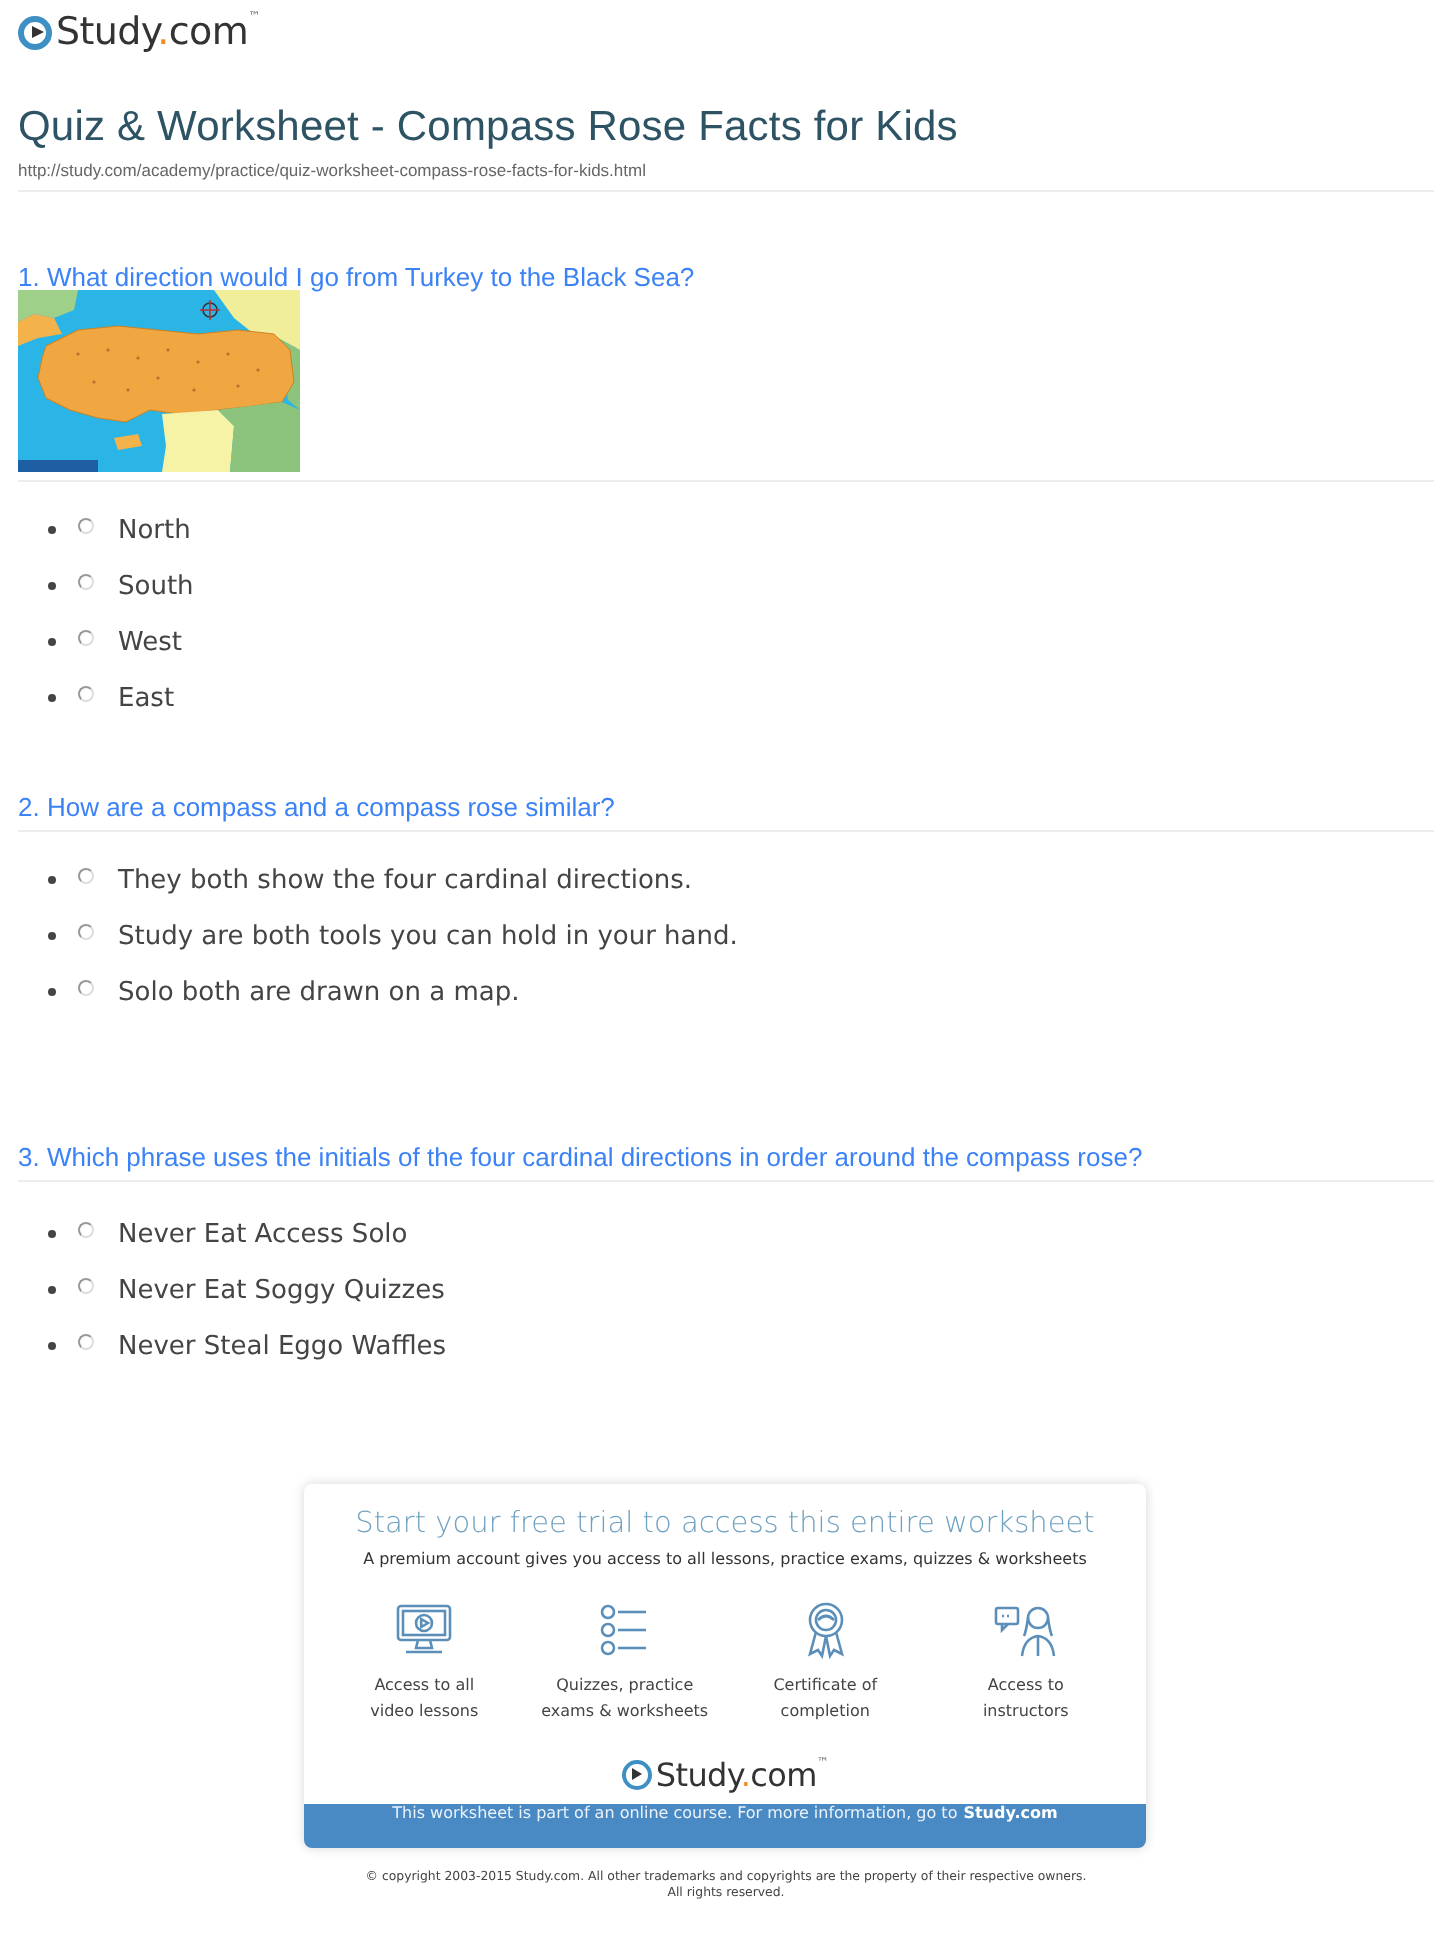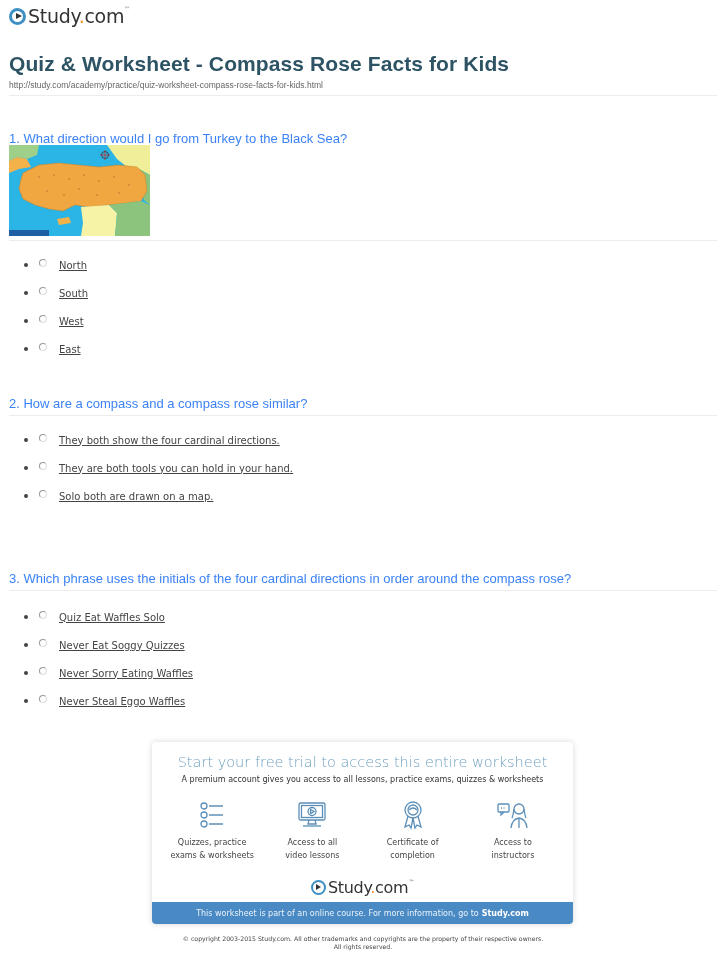--- a/index.html
+++ b/index.html
@@ -7,47 +7,47 @@
   body { font-family: "Liberation Sans", sans-serif; color: #333; position: relative; }
 
   
   .logo { position: absolute; left: 9px; top: 5px; display: flex; align-items: center; height: 22px; }
   .logo-mark { width: 17px; height: 17px; border-radius: 50%; border: 3px solid #3d8fc4; position: relative; margin-right: 2px; }
   .logo-mark::after { content: ""; position: absolute; left: 4px; top: 2.5px; border-left: 6px solid #333; border-top: 3.5px solid transparent; border-bottom: 3.5px solid transparent; }
   .logo-text { font-family: "DejaVu Sans", sans-serif; font-size: 19px; color: #333; letter-spacing: -0.3px; }
   .logo-dot { color: #f28a1e; }
   .logo-tm { font-size: 6px; vertical-align: top; color: #666; }
 
-  .page-title { position: absolute; left: 9px; top: 52px; font-size: 21px; font-weight: bold; color: #2d5364; letter-spacing: 0.1px; }
+  .page-title { position: absolute; left: 9px; top: 52px; font-size: 21px; font-weight: normal; color: #2d5364; letter-spacing: 0.1px; }
   .page-url { position: absolute; left: 9px; top: 80px; font-size: 8.5px; color: #666; }
   .hr { position: absolute; left: 9px; right: 9px; height: 1px; background: #ececec; }
 
   
   .q-text { position: absolute; left: 9px; font-size: 13px; color: #3b82f6; }
   .map { position: absolute; left: 9px; top: 145px; width: 141px; height: 91px; overflow: hidden; background: #29b6e8; }
 
   .choices { position: absolute; left: 24px; list-style: none; }
   .choice { display: flex; align-items: center; height: 28px; }
   .bullet { width: 4px; height: 4px; border-radius: 50%; background: #444; margin-right: 11px; }
   .radio { width: 8px; height: 8px; border-radius: 50%; border: 1.5px solid #999; border-right-color: #ddd; border-bottom-color: #ddd; margin-right: 12px; margin-top: -4px; }
-  .choice-label { font-family: "DejaVu Sans", sans-serif; font-size: 10px; color: #444; text-decoration: underline; }
+  .choice-label { font-family: "DejaVu Sans", sans-serif; font-size: 13px; color: #444; }
 
   
   .promo { position: absolute; left: 152px; top: 742px; width: 421px; height: 182px; background: #fff; border-radius: 4px; box-shadow: 0 0 6px rgba(0,0,0,0.16); overflow: hidden; }
   .promo-title { position: absolute; left: 0; right: 0; top: 12px; text-align: center; font-family: "DejaVu Sans", sans-serif; font-size: 14.5px; color: #6fa1c0; font-weight: 300; }
   .promo-sub { position: absolute; left: 0; right: 0; top: 33px; text-align: center; font-family: "DejaVu Sans", sans-serif; font-size: 8px; color: #333; }
   .features { position: absolute; left: 0; right: 0; top: 58px; display: flex; justify-content: space-around; padding: 0 10px; }
   .feature { width: 100px; text-align: center; }
   .feature svg { display: block; margin: 0 auto 6px; }
   .feature-label { font-family: "DejaVu Sans", sans-serif; font-size: 8px; color: #444; line-height: 13px; white-space: pre-line; }
   .promo-logo { position: absolute; left: 0; right: 0; top: 136px; display: flex; justify-content: center; align-items: center; }
   .promo-logo .logo-mark { width: 15px; height: 15px; border-width: 2.5px; }
   .promo-logo .logo-mark::after { left: 3.5px; top: 2px; border-left-width: 5px; border-top-width: 3px; border-bottom-width: 3px; }
   .promo-logo .logo-text { font-size: 16px; }
-  .promo-bar { position: absolute; left: 0; right: 0; bottom: 0; height: 22px; background: #4a8ac4; color: #eaf2fa; font-family: "DejaVu Sans", sans-serif; font-size: 8px; display: flex; align-items: center; justify-content: center; }
+  .promo-bar { position: absolute; left: 0; right: 0; bottom: 0; height: 22px; background: #4a8ac4; color: #eaf2fa; font-family: "DejaVu Sans", sans-serif; font-size: 8px; display: flex; align-items: flex-start; justify-content: center; }
   .promo-bar b { color: #fff; margin-left: 3px; }
 
   .copyright { position: absolute; left: 0; right: 0; top: 935px; text-align: center; font-family: "DejaVu Sans", sans-serif; font-size: 6.2px; color: #444; line-height: 8px; }
 </style>
 </head>
 <body>
 
 <div class="logo">
   <span class="logo-mark"></span>
   <span class="logo-text"><span>Study</span><span class="logo-dot">.</span><span>com</span><span class="logo-tm">™</span></span>
@@ -117,82 +117,77 @@
 <div class="hr" style="top:415px"></div>
 <ul class="choices" style="top:426px">
   <li class="choice">
       <span class="bullet"></span>
       <span class="radio"></span>
       <span class="choice-label">They both show the four cardinal directions.</span>
     </li>
   <li class="choice">
       <span class="bullet"></span>
       <span class="radio"></span>
-      <span class="choice-label">They are both tools you can hold in your hand.</span>
+      <span class="choice-label">Study are both tools you can hold in your hand.</span>
     </li>
   <li class="choice">
       <span class="bullet"></span>
       <span class="radio"></span>
       <span class="choice-label">Solo both are drawn on a map.</span>
     </li>
 </ul>
 
 <div class="q-text" style="top:571px">3. Which phrase uses the initials of the four cardinal directions in order around the compass rose?</div>
 <div class="hr" style="top:590px"></div>
 <ul class="choices" style="top:603px">
   <li class="choice">
       <span class="bullet"></span>
       <span class="radio"></span>
-      <span class="choice-label">Quiz Eat Waffles Solo</span>
+      <span class="choice-label">Never Eat Access Solo</span>
     </li>
   <li class="choice">
       <span class="bullet"></span>
       <span class="radio"></span>
       <span class="choice-label">Never Eat Soggy Quizzes</span>
-    </li>
-  <li class="choice">
-      <span class="bullet"></span>
-      <span class="radio"></span>
-      <span class="choice-label">Never Sorry Eating Waffles</span>
     </li>
   <li class="choice">
       <span class="bullet"></span>
       <span class="radio"></span>
       <span class="choice-label">Never Steal Eggo Waffles</span>
     </li>
 </ul>
 
 <div class="promo">
   <div class="promo-title">Start your free trial to access this entire worksheet</div>
   <div class="promo-sub">A premium account gives you access to all lessons, practice exams, quizzes &amp; worksheets</div>
 
   <div class="features">
+    <div class="feature">
+      <svg width="30" height="30" viewBox="0 0 30 30" fill="none" stroke="#5b8fb9" stroke-width="1.3">
+        <rect x="2" y="3" width="26" height="17" rx="1.5"></rect>
+        <rect x="4.5" y="5.5" width="21" height="12"></rect>
+        <circle cx="15" cy="11.5" r="4"></circle>
+        <path d="M13.6 9.5 L17 11.5 L13.6 13.5 Z"></path>
+        <path d="M12 20 L11 24 H19 L18 20"></path>
+        <path d="M6 26 H24"></path>
+      </svg>
+      <div class="feature-label">Access to all
+video lessons</div>
+    </div>
     <div class="feature">
       <svg width="30" height="30" viewBox="0 0 30 30" fill="none" stroke="#5b8fb9" stroke-width="1.3">
         <circle cx="7" cy="6" r="3"></circle>
           <path d="M12 6 H26"></path>
         <circle cx="7" cy="15" r="3"></circle>
           <path d="M12 15 H26"></path>
         <circle cx="7" cy="24" r="3"></circle>
           <path d="M12 24 H26"></path>
       </svg>
       <div class="feature-label">Quizzes, practice
 exams &amp; worksheets</div>
-    </div>
-    <div class="feature">
-      <svg width="30" height="30" viewBox="0 0 30 30" fill="none" stroke="#5b8fb9" stroke-width="1.3">
-        <rect x="2" y="3" width="26" height="17" rx="1.5"></rect>
-        <rect x="4.5" y="5.5" width="21" height="12"></rect>
-        <circle cx="15" cy="11.5" r="4"></circle>
-        <path d="M13.6 9.5 L17 11.5 L13.6 13.5 Z"></path>
-        <path d="M12 20 L11 24 H19 L18 20"></path>
-        <path d="M6 26 H24"></path>
-      </svg>
-      <div class="feature-label">Access to all
-video lessons</div>
     </div>
     <div class="feature">
       <svg width="30" height="30" viewBox="0 0 30 30" fill="none" stroke="#5b8fb9" stroke-width="1.3">
         <circle cx="15" cy="10" r="8"></circle>
         <circle cx="15" cy="10" r="5"></circle>
         <path d="M11 10 Q15 6 19 10"></path>
         <path d="M10 16 L7 27 L11 25 L13 28 L15 18"></path>
         <path d="M20 16 L23 27 L19 25 L17 28 L15 18"></path>
       </svg>
       <div class="feature-label">Certificate of

